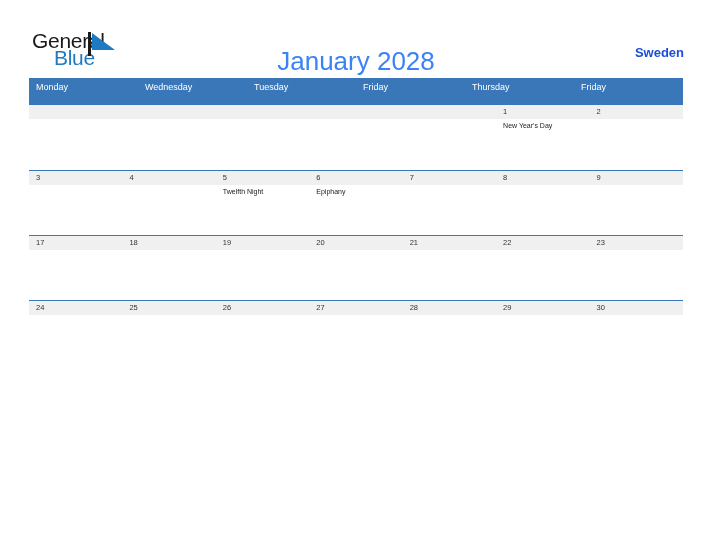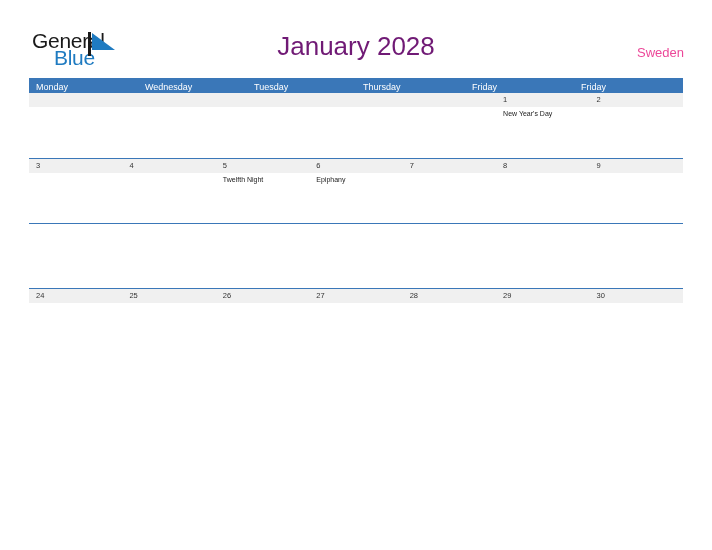--- a/index.html
+++ b/index.html
@@ -55,48 +55,49 @@
     left: 56px;
     top: 2px;
     width: 30px;
     height: 24px;
   }
 
   .cal-title {
     position: absolute;
     left: 0;
     right: 0;
-    top: 31px;
+    top: 46px;
     text-align: center;
     font-size: 26px;
-    color: #701a75;
+    color: #3b82f6;
     font-family: "Liberation Sans", sans-serif;
   }
 
   .cal-country {
     position: absolute;
     right: 28px;
     top: 45px;
     font-size: 13px;
-    color: #ec4899;
-    font-family: "Liberation Sans", sans-serif;
+    color: #1d4ed8;
+    font-family: "Liberation Sans", sans-serif;
+    font-weight: bold;
   }
 
   
   .calendar {
     position: absolute;
     left: 29px;
     top: 78px;
     width: 654px;
   }
 
   .weekday-header {
     display: flex;
     background: #3a77b8;
-    height: 15px;
+    height: 27px;
   }
   .weekday-cell {
     flex: 1 1 0;
     color: #ffffff;
     font-size: 9px;
     line-height: 18px;
     padding-left: 7px;
     box-sizing: border-box;
     font-family: "Liberation Sans", sans-serif;
   }
@@ -163,22 +164,22 @@
   <div class="cal-title">January 2028</div>
 
   <div class="cal-country">Sweden</div>
 </div>
 
 <div class="calendar">
   <div class="weekday-header">
     <div class="weekday-cell">Monday</div>
     <div class="weekday-cell">Wednesday</div>
     <div class="weekday-cell">Tuesday</div>
+    <div class="weekday-cell">Friday</div>
     <div class="weekday-cell">Thursday</div>
-    <div class="weekday-cell">Friday</div>
     <div class="weekday-cell">Friday</div>
   </div>
 
   <div id="weeks-container">
       <div class="week-row">
         <div class="day-band">
           <div class="day-num-cell"></div>
           <div class="day-num-cell"></div>
           <div class="day-num-cell"></div>
           <div class="day-num-cell"></div>
@@ -216,20 +217,29 @@
           </div>
           <div class="event-cell">
             <span class="event-text">Epiphany</span>
           </div>
           <div class="event-cell"></div>
           <div class="event-cell"></div>
           <div class="event-cell"></div>
         </div>
       </div>
       <div class="week-row">
+        <div class="day-band">
+          <div class="day-num-cell">17</div>
+          <div class="day-num-cell">18</div>
+          <div class="day-num-cell">19</div>
+          <div class="day-num-cell">20</div>
+          <div class="day-num-cell">21</div>
+          <div class="day-num-cell">22</div>
+          <div class="day-num-cell">23</div>
+        </div>
         <div class="events-band">
           <div class="event-cell"></div>
           <div class="event-cell"></div>
           <div class="event-cell"></div>
           <div class="event-cell"></div>
           <div class="event-cell"></div>
           <div class="event-cell"></div>
           <div class="event-cell"></div>
         </div>
       </div>

